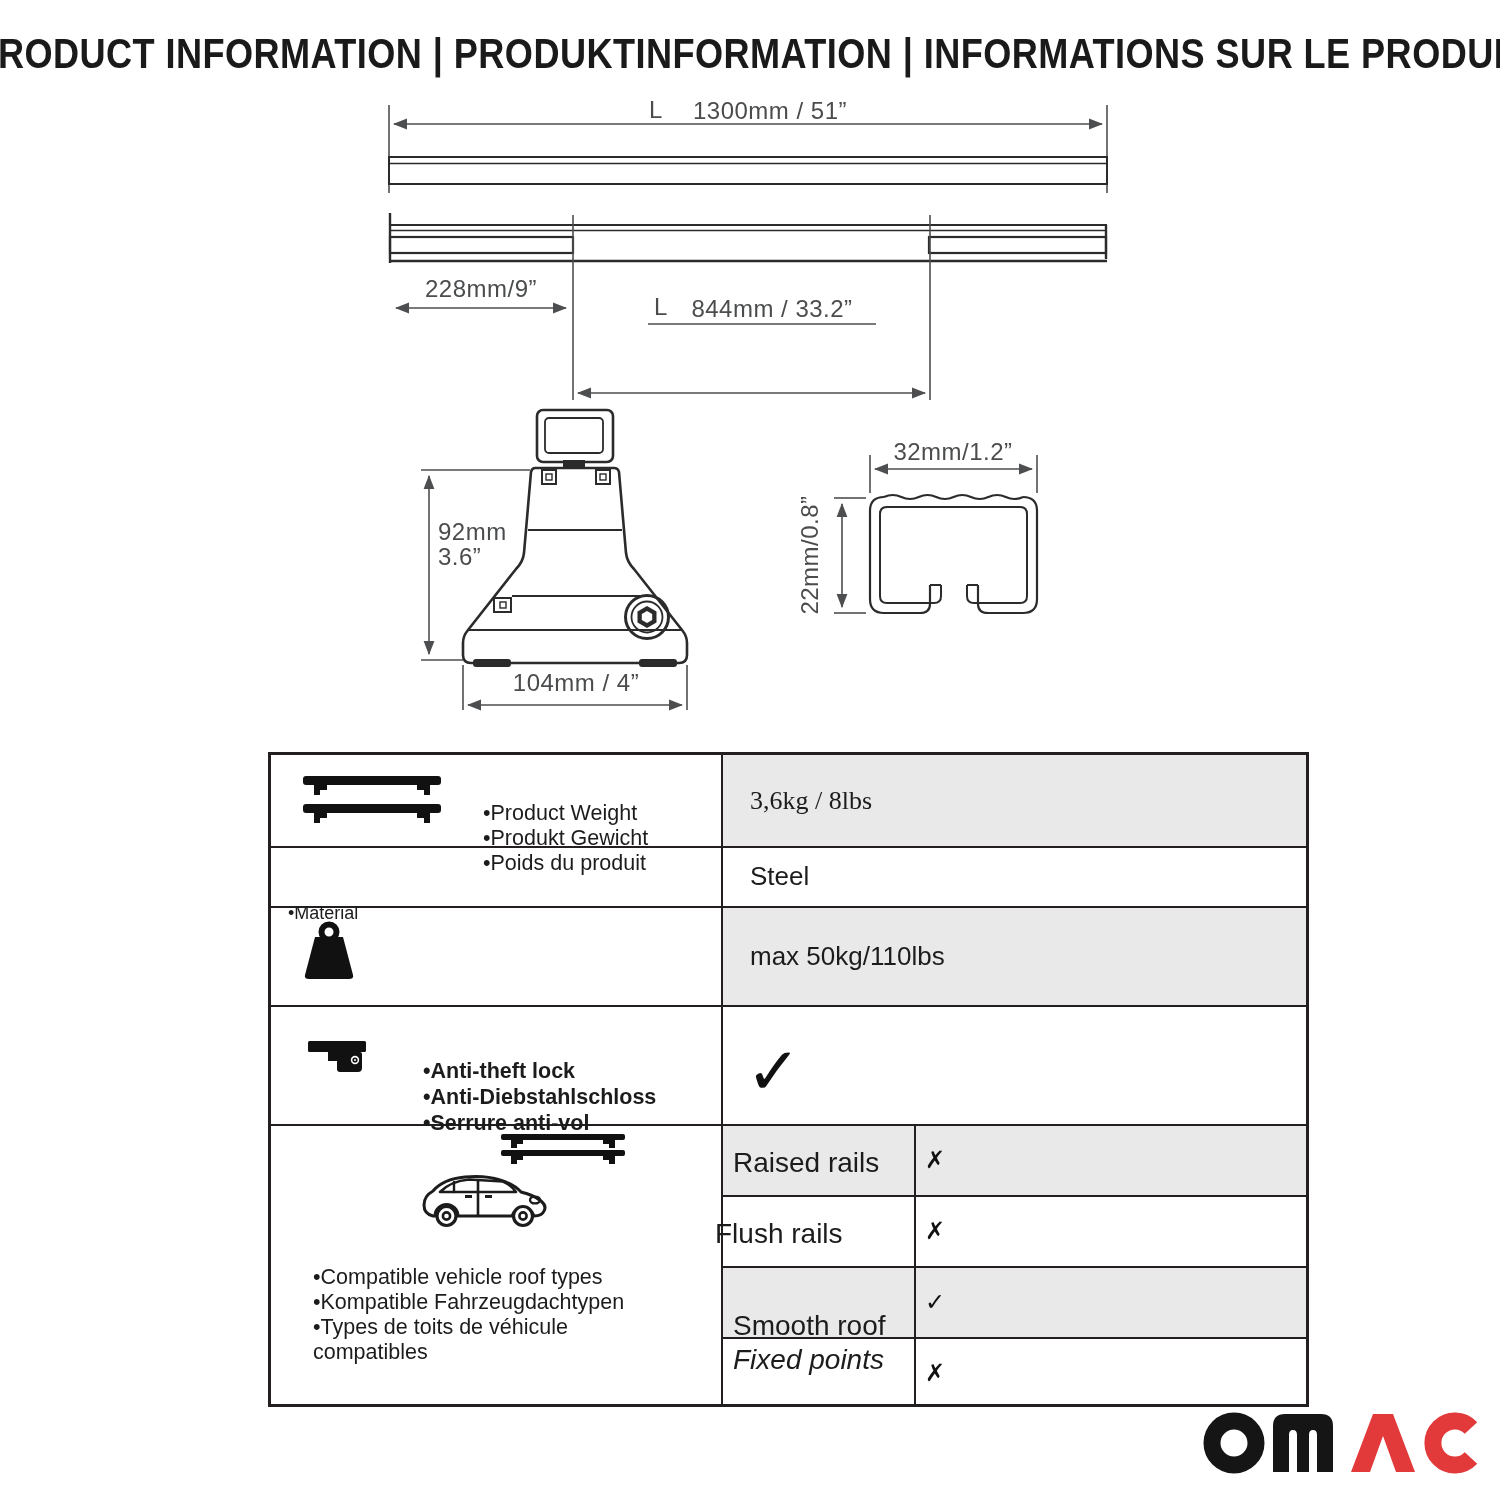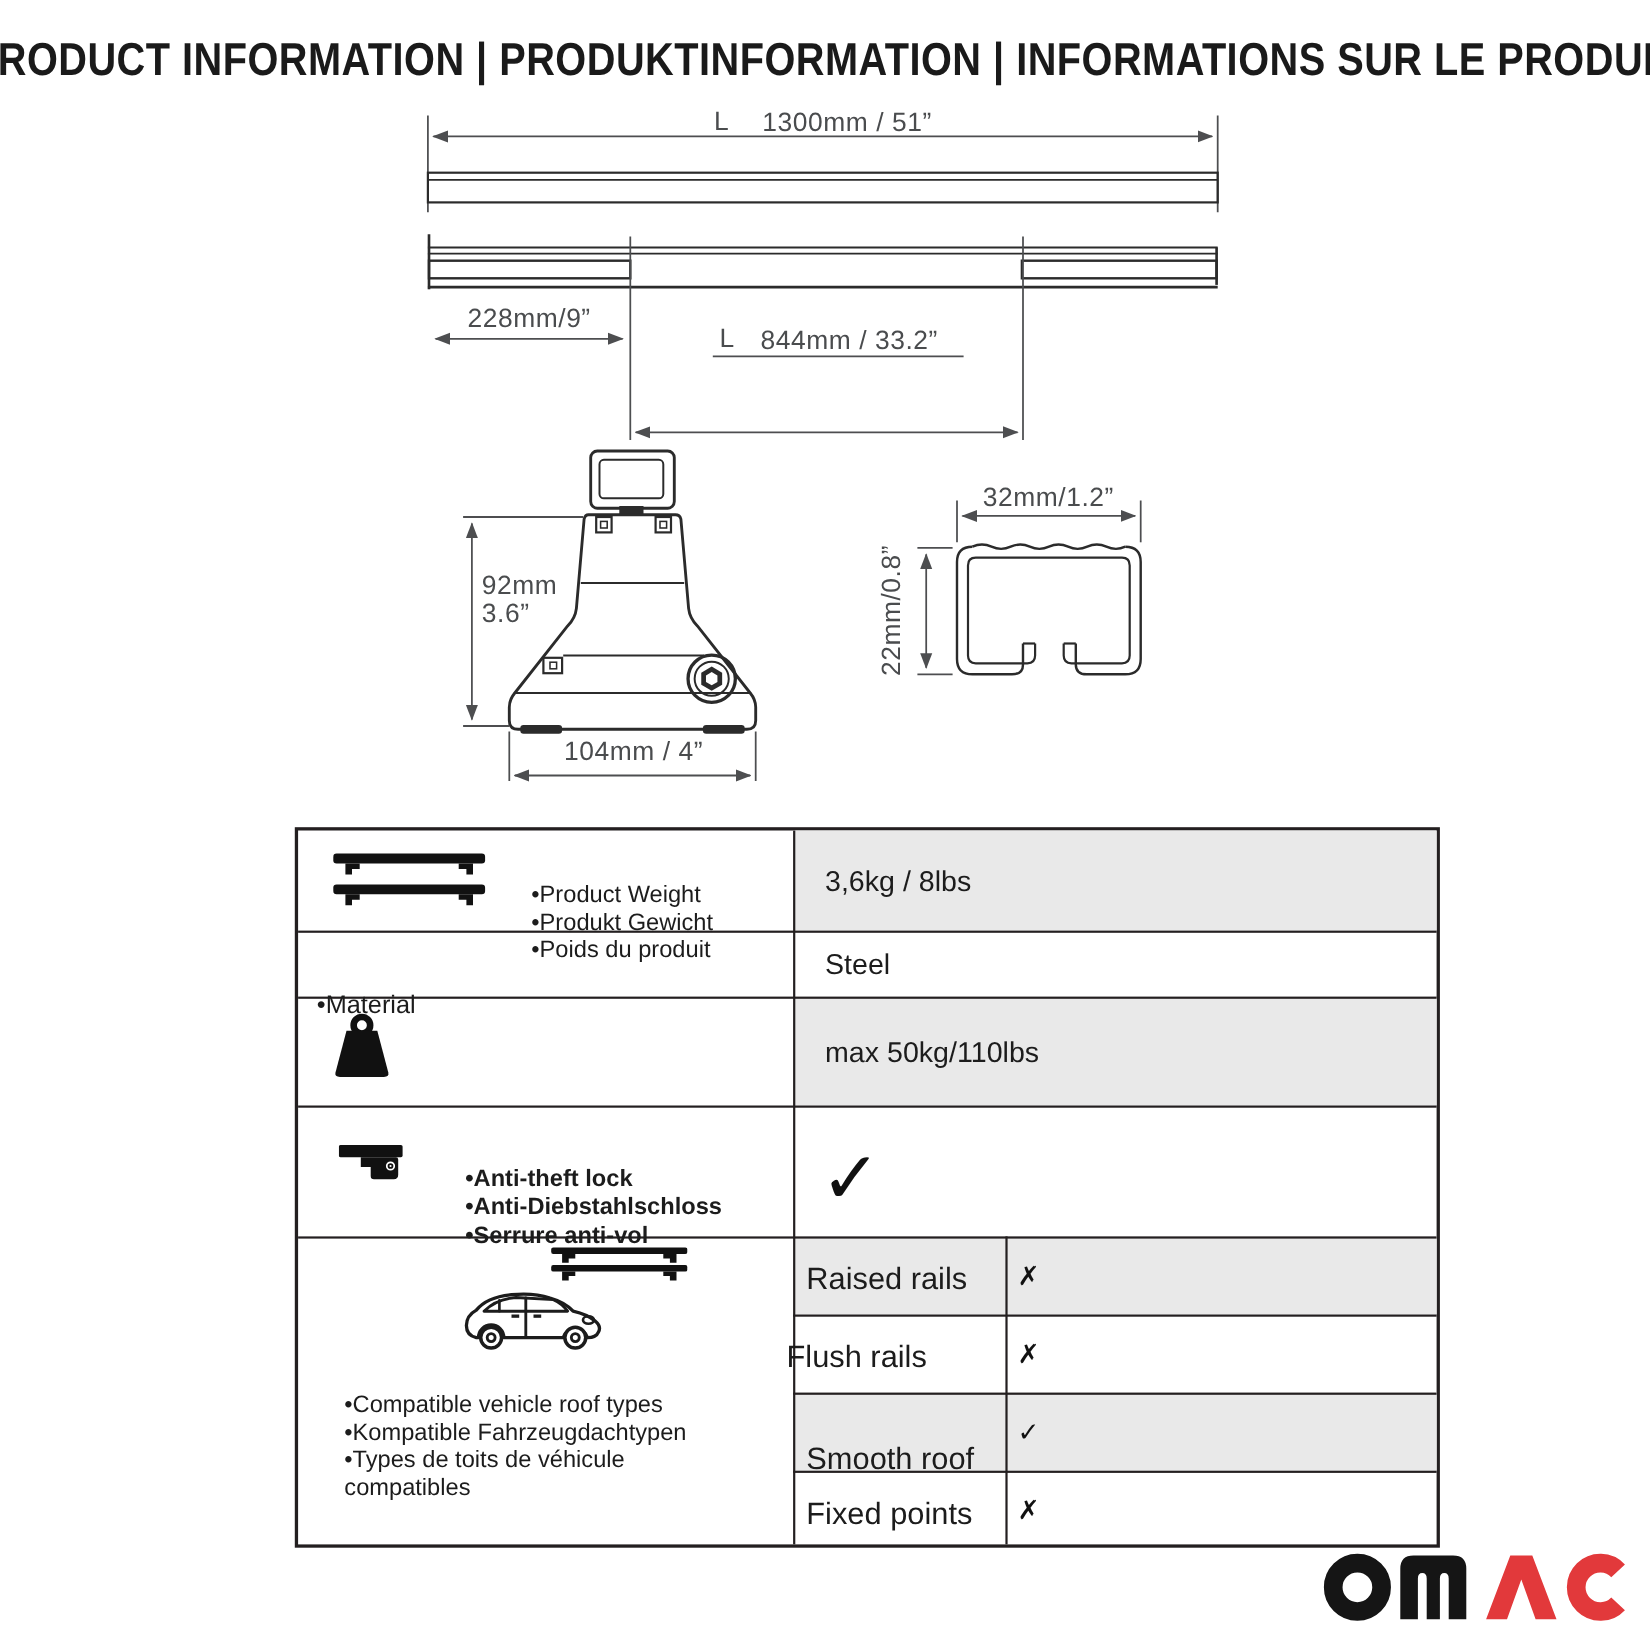--- a/index.html
+++ b/index.html
@@ -168,23 +168,23 @@
       <path d="M116,11 h13 v10 h-6 v-5 h-7 Z" fill="#111"></path>
       <rect x="2" y="30" width="138" height="9" rx="3" fill="#111"></rect>
       <path d="M13,39 h13 v5 h-7 v5 h-6 Z" fill="#111"></path>
       <path d="M116,39 h13 v10 h-6 v-5 h-7 Z" fill="#111"></path>
     </svg>
     <div class="lbl" style="left:212px;top:9px;">
       <div>•Product Weight</div>
       <div>•Produkt Gewicht</div>
       <div>•Poids du produit</div>
     </div>
-    <div class="val" style="left:479px;top:31px;">3,6kg / 8lbs</div>
-
-    <div class="lbl" style="left:17px;top:109px;font-size:23px;">•Material</div>
+    <div class="val" style="left:479px;top:31px;font-family:Liberation Serif, serif;">3,6kg / 8lbs</div>
+
+    <div class="lbl" style="left:17px;top:109px;font-size:18px;">•Material</div>
     <div class="val" style="left:479px;top:106px;">Steel</div>
 
     <svg class="abs" style="left:30px;top:166px;" width="56" height="62" viewBox="0 0 56 62">
       <circle cx="28" cy="11" r="7.5" fill="none" stroke="#111" stroke-width="6"></circle>
       <path d="M14,16 L42,16 L52,54 Q53,58 48,58 L8,58 Q3,58 4,54 Z" fill="#111"></path>
     </svg>
     <div class="val" style="left:479px;top:186px;">max 50kg/110lbs</div>
 
     <svg class="abs" style="left:37px;top:284px;" width="60" height="36" viewBox="0 0 60 36">
       <rect x="0" y="2" width="58" height="11" rx="1.5" fill="#111"></rect>
@@ -228,21 +228,21 @@
       <div>•Types de toits de véhicule</div>
       <div>compatibles</div>
     </div>
 
     <div class="sublbl" style="left:462px;top:392px;">Raised rails</div>
     <div class="mark" style="left:654px;top:391px;">✗</div>
     <div class="sublbl" style="left:444px;top:463px;">Flush rails</div>
     <div class="mark" style="left:654px;top:462px;">✗</div>
     <div class="sublbl" style="left:462px;top:534px;margin-top:21px;">Smooth roof</div>
     <div class="mark" style="left:654px;top:533px;">✓</div>
-    <div class="sublbl" style="left:462px;top:605px;">Fixed points</div>
+    <div class="sublbl" style="left:462px;top:589px;font-style:italic;">Fixed points</div>
     <div class="mark" style="left:654px;top:604px;">✗</div>
   </div>
 
   <div class="logo">
     <span class="sr">OMAC</span>
     <svg width="290" height="68" viewBox="0 0 290 68">
       <circle cx="31" cy="35" r="22" fill="none" stroke="#151515" stroke-width="17"></circle>
       <path fill="#151515" d="M70,64 L70,18 Q70,6 82,6 L118,6 Q130,6 130,18 L130,64 L114,64 L114,27 Q114,22 110,22 Q106,22 106,27 L106,64 L94,64 L94,27 Q94,22 90,22 Q86,22 86,27 L86,64 Z"></path>
       <path fill="#e2393b" d="M148,64 L170,6 L190,6 L212,64 L193,64 L180,28 L167,64 Z"></path>
       <path fill="none" stroke="#e2393b" stroke-width="17" d="M268,20 A22,22 0 1 0 268,50"></path>

